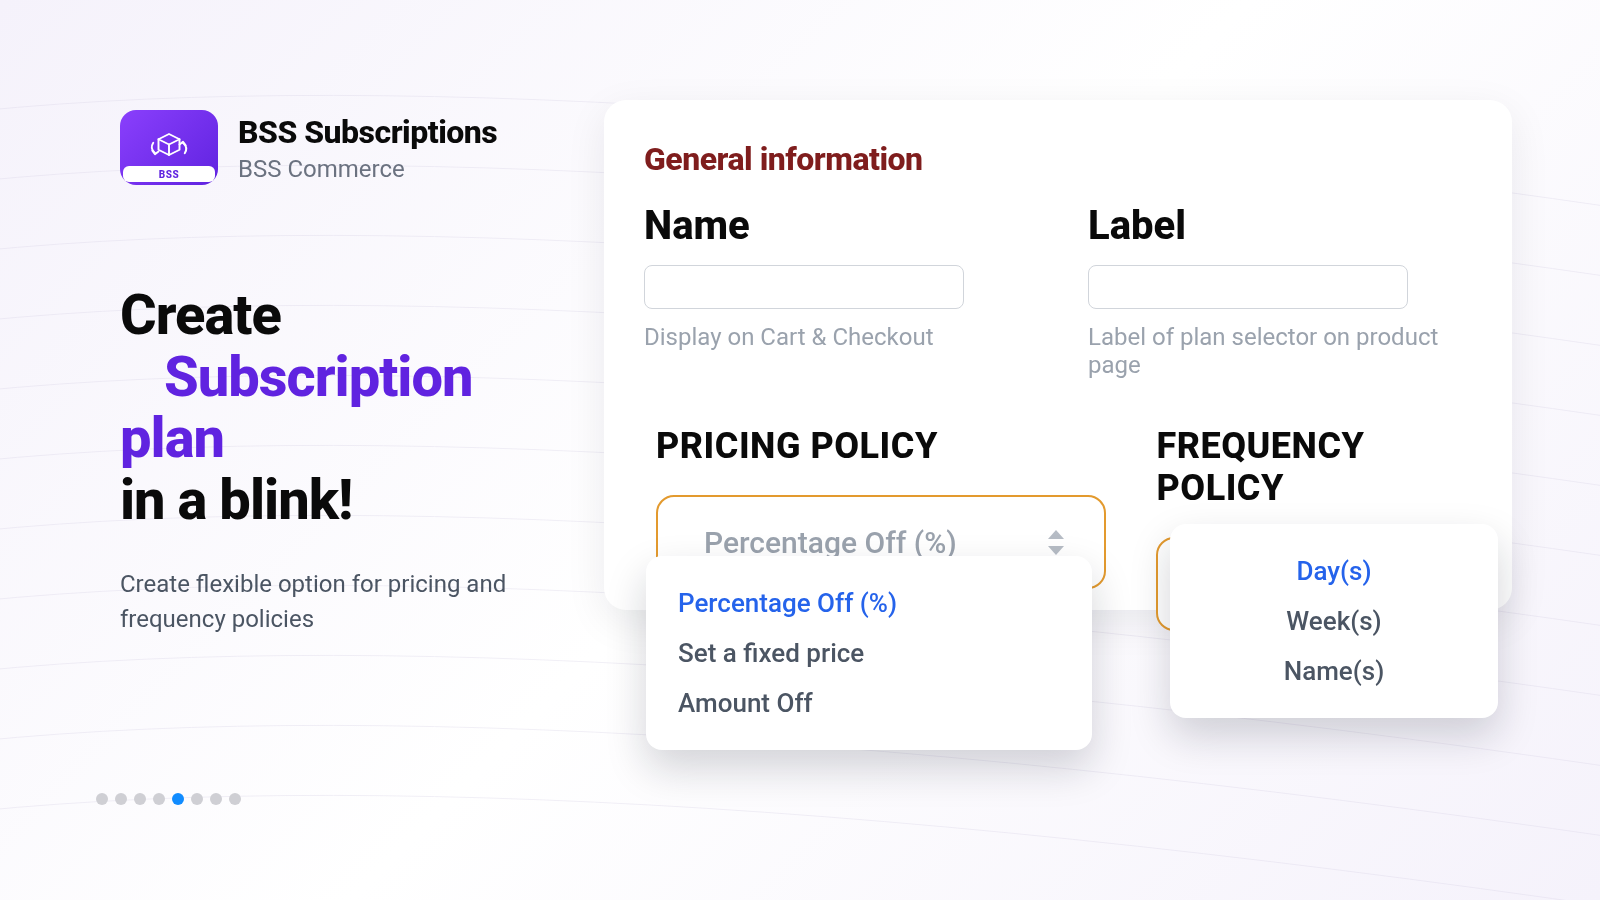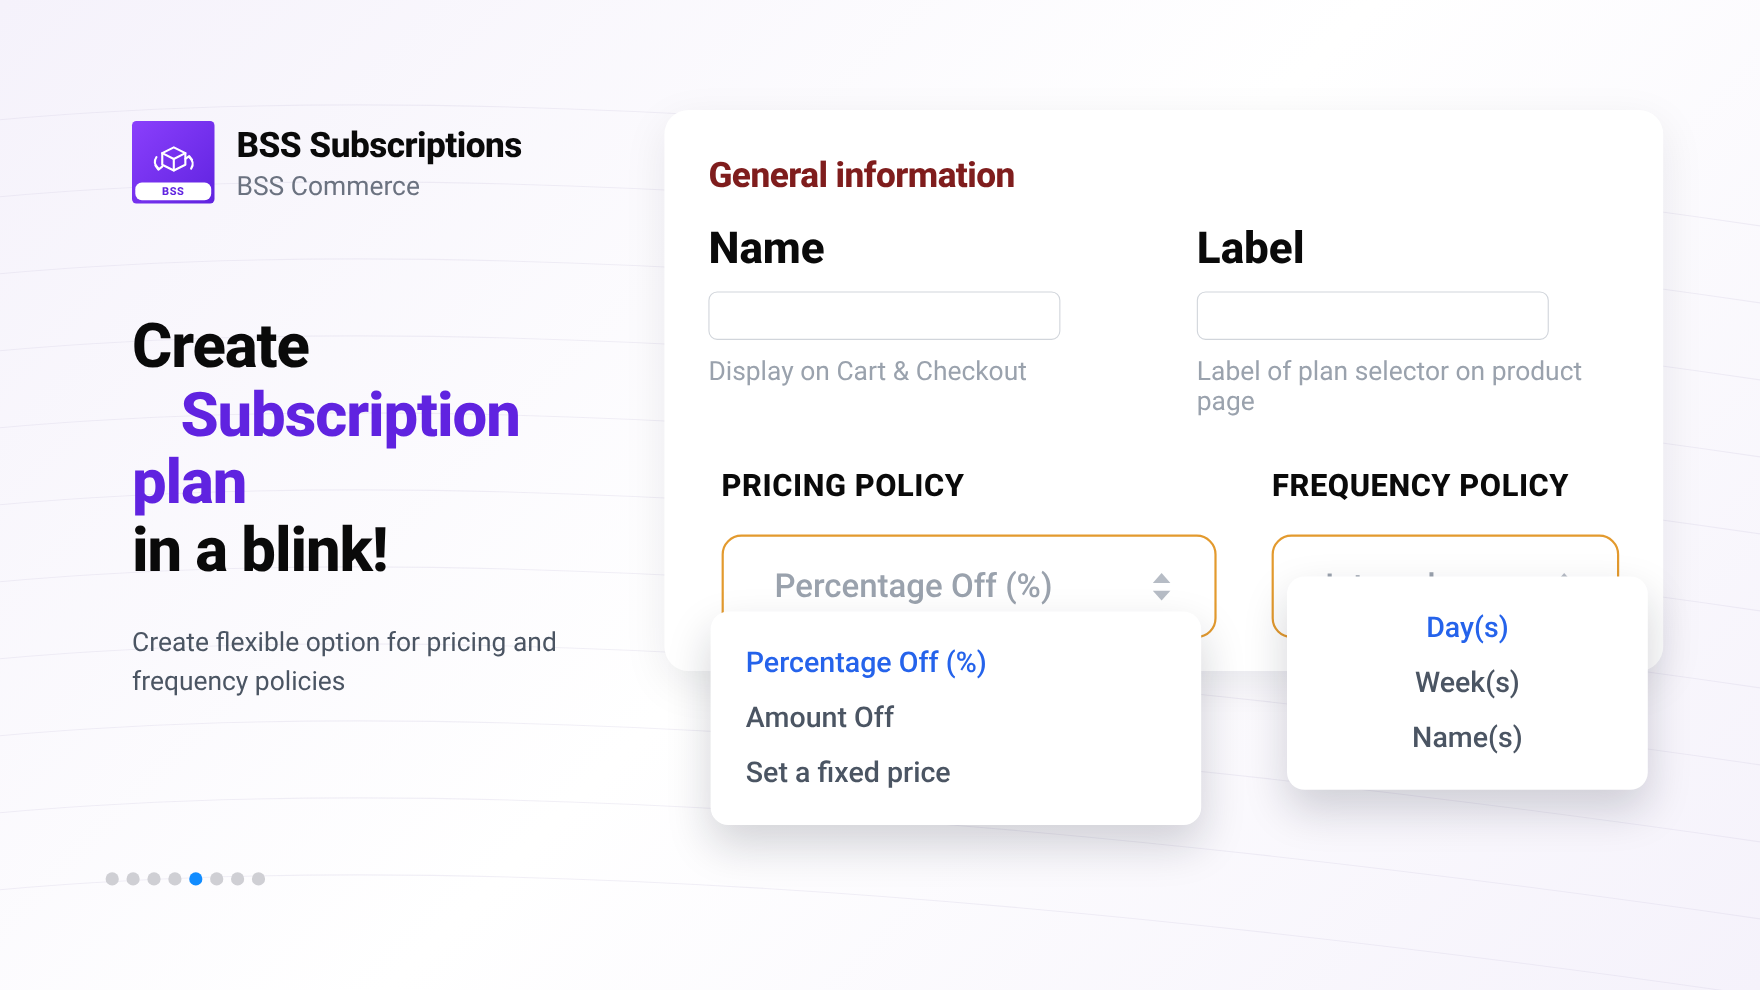--- a/index.html
+++ b/index.html
@@ -27,23 +27,23 @@
   width: 460px;
 }
 
 .logo-block {
   display: flex;
   align-items: center;
   gap: 20px;
 }
 
 .logo {
-  width: 75px;
+  width: 98px;
   height: 75px;
-  border-radius: 4px;
+  border-radius: 16px;
   background: linear-gradient(135deg, #8a3ffc 0%, #6023e0 100%);
   display: flex;
   flex-direction: column;
   align-items: center;
   justify-content: center;
   position: relative;
 }
 
 .logo-icon {
   width: 42px;
@@ -138,21 +138,21 @@
   display: flex;
   gap: 50px;
   margin-top: 46px;
   padding-left: 12px;
 }
 
 .policy-col-a { width: 454px; }
 .policy-col-b { width: 318px; }
 
 .policy-title {
-  font-size: 28px;
+  font-size: 36px;
   font-weight: 800;
   letter-spacing: 0.5px;
   color: #0a0a0a;
 }
 
 .select-box {
   margin-top: 28px;
   height: 94px;
   border: 2.5px solid #e39a2e;
   border-radius: 18px;
@@ -302,22 +302,22 @@
               <path d="M4 2 L12 11 L20 2 Z" fill="#b6bcc5"></path>
             </svg>
         </span>
       </div>
     </div>
   </div>
 </div>
 
 <div class="dropdown dropdown-a">
   <div class="opt active">Percentage Off (%)</div>
+  <div class="opt">Set a fixed price</div>
   <div class="opt">Amount Off</div>
-  <div class="opt">Set a fixed price</div>
 </div>
 
 <div class="dropdown dropdown-b">
   <div class="opt active">Day(s)</div>
   <div class="opt">Week(s)</div>
   <div class="opt">Name(s)</div>
 </div>
 
 <div class="dots" id="dots">
     <div class="dot"></div>

